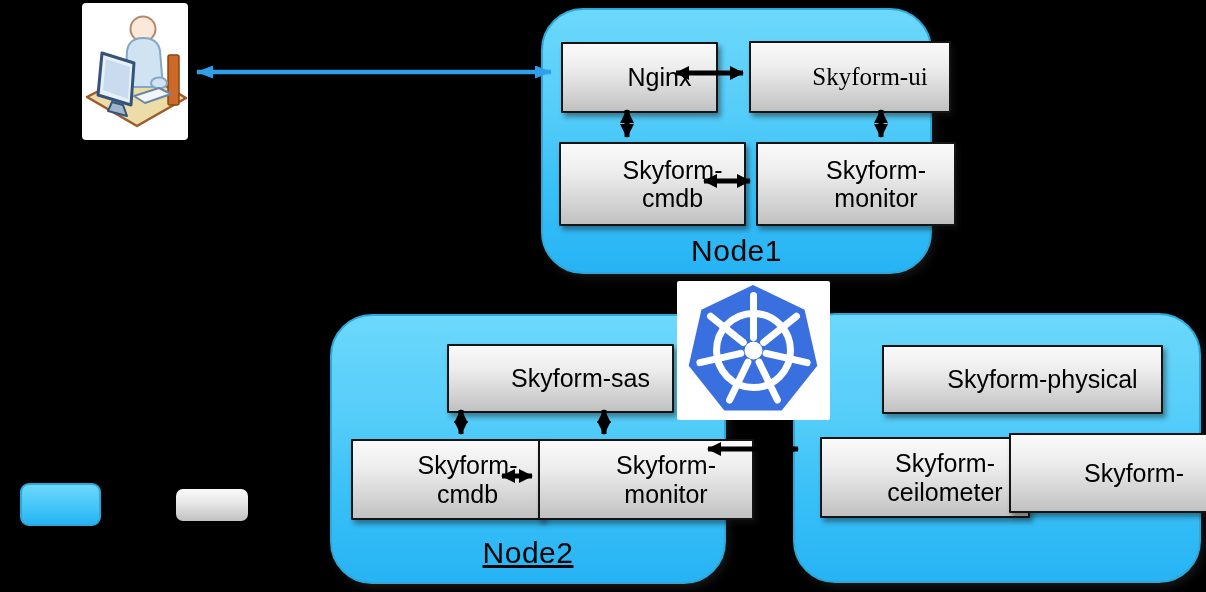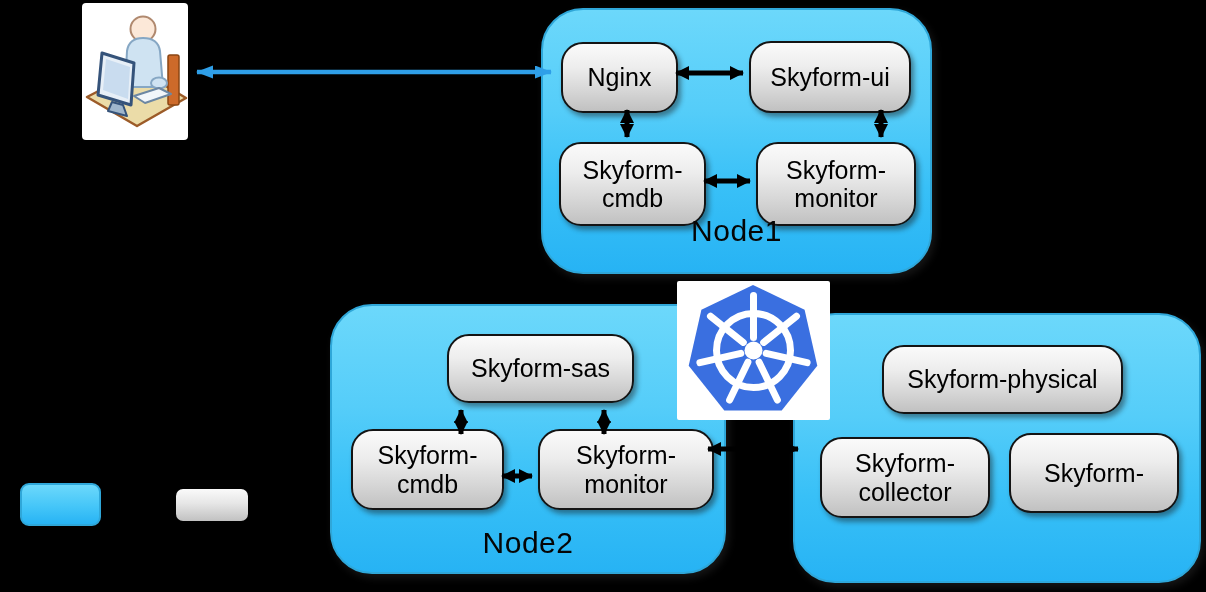--- a/index.html
+++ b/index.html
@@ -13,26 +13,26 @@
     background:linear-gradient(180deg,#6cd8fb 0%,#55cdf9 38%,#38c0f7 68%,#27b3f4 100%);
     border:2.5px solid #2fa7d9;
     box-shadow:3px 4px 8px rgba(90,90,90,.25);
   }
   .node-label{
     position:absolute;left:0;right:0;text-align:center;
     font-size:30px;color:#050505;letter-spacing:.5px;
   }
   
   .svc{
-    position:absolute;border-radius:22px;
+    position:absolute;border-radius:1px;
     background:linear-gradient(180deg,#fafafa 0%,#ededed 35%,#d6d6d6 70%,#c1c1c1 100%);
     border:2.5px solid #141414;
     box-shadow:3px 4px 5px rgba(25,25,25,.45);
     display:flex;flex-direction:column;align-items:center;justify-content:center;
-    font-size:25px;line-height:1.14;color:#000;text-align:center;
+    font-size:25px;line-height:1.14;color:#000;text-align:center;padding-left:40px;
   }
   .overlay{position:absolute;left:0;top:0;width:1206px;height:592px;pointer-events:none;}
   .arrows{z-index:30;}
   
   .user-box{
     position:absolute;left:82px;top:3px;width:106px;height:137px;
     background:#fff;border-radius:4px;z-index:10;
   }
   
   .k8s-box{
@@ -67,56 +67,56 @@
       <polygon points="24,56 48,64 46,96 21,87" fill="#c9dcef"></polygon>
       <polygon points="30,99 41,102 45,113 26,108" fill="#9fb6cc" stroke="#35537a" stroke-width="2" stroke-linejoin="round"></polygon>
       <polygon points="52,93 77,85 89,91 63,100" fill="#f2f6fa" stroke="#6c87a3" stroke-width="2" stroke-linejoin="round"></polygon>
     </svg>
   </div>
 
   <div class="node" style="left:541px;top:8px;width:387px;height:262px;">
     <div class="svc" style="left:18px;top:32px;width:113px;height:67px;">
       <span>Nginx</span>
     </div>
-    <div class="svc" style="left:206px;top:31px;width:158px;height:68px;">
+    <div class="svc" style="left:206px;top:31px;width:158px;height:68px;font-family:Liberation Serif, serif;">
       <span>Skyform-ui</span>
     </div>
     <div class="svc" style="left:16px;top:132px;width:143px;height:80px;">
       <span>Skyform-</span>
       <span>cmdb</span>
     </div>
     <div class="svc" style="left:213px;top:132px;width:156px;height:80px;">
       <span>Skyform-</span>
       <span>monitor</span>
     </div>
-    <div class="node-label" style="bottom:24px;">Node1</div>
+    <div class="node-label" style="bottom:4px;">Node1</div>
   </div>
 
-  <div class="node" style="left:330px;top:304px;width:392px;height:266px;">
+  <div class="node" style="left:330px;top:314px;width:392px;height:266px;">
     <div class="svc" style="left:115px;top:28px;width:183px;height:65px;">
       <span>Skyform-sas</span>
     </div>
     <div class="svc" style="left:19px;top:123px;width:149px;height:77px;">
       <span>Skyform-</span>
       <span>cmdb</span>
     </div>
     <div class="svc" style="left:206px;top:123px;width:172px;height:77px;">
       <span>Skyform-</span>
       <span>monitor</span>
     </div>
-    <div class="node-label" style="bottom:12px;">Node2</div>
+    <div class="node-label" style="bottom:12px;text-decoration:underline;">Node2</div>
   </div>
 
   <div class="node" style="left:793px;top:313px;width:404px;height:266px;">
     <div class="svc" style="left:87px;top:30px;width:237px;height:65px;">
       <span>Skyform-physical</span>
     </div>
     <div class="svc" style="left:25px;top:122px;width:166px;height:77px;">
       <span>Skyform-</span>
-      <span>collector</span>
+      <span>ceilometer</span>
     </div>
     <div class="svc" style="left:214px;top:118px;width:166px;height:76px;">
       <span>Skyform-</span>
     </div>
   </div>
 
   <svg class="overlay arrows" viewBox="0 0 1206 592">
     <defs>
       <marker id="hb" markerUnits="userSpaceOnUse" markerWidth="16" markerHeight="16" refX="13" refY="7" orient="auto-start-reverse">
         <path d="M0,0 L14,7 L0,14 Z" fill="#000"></path>

